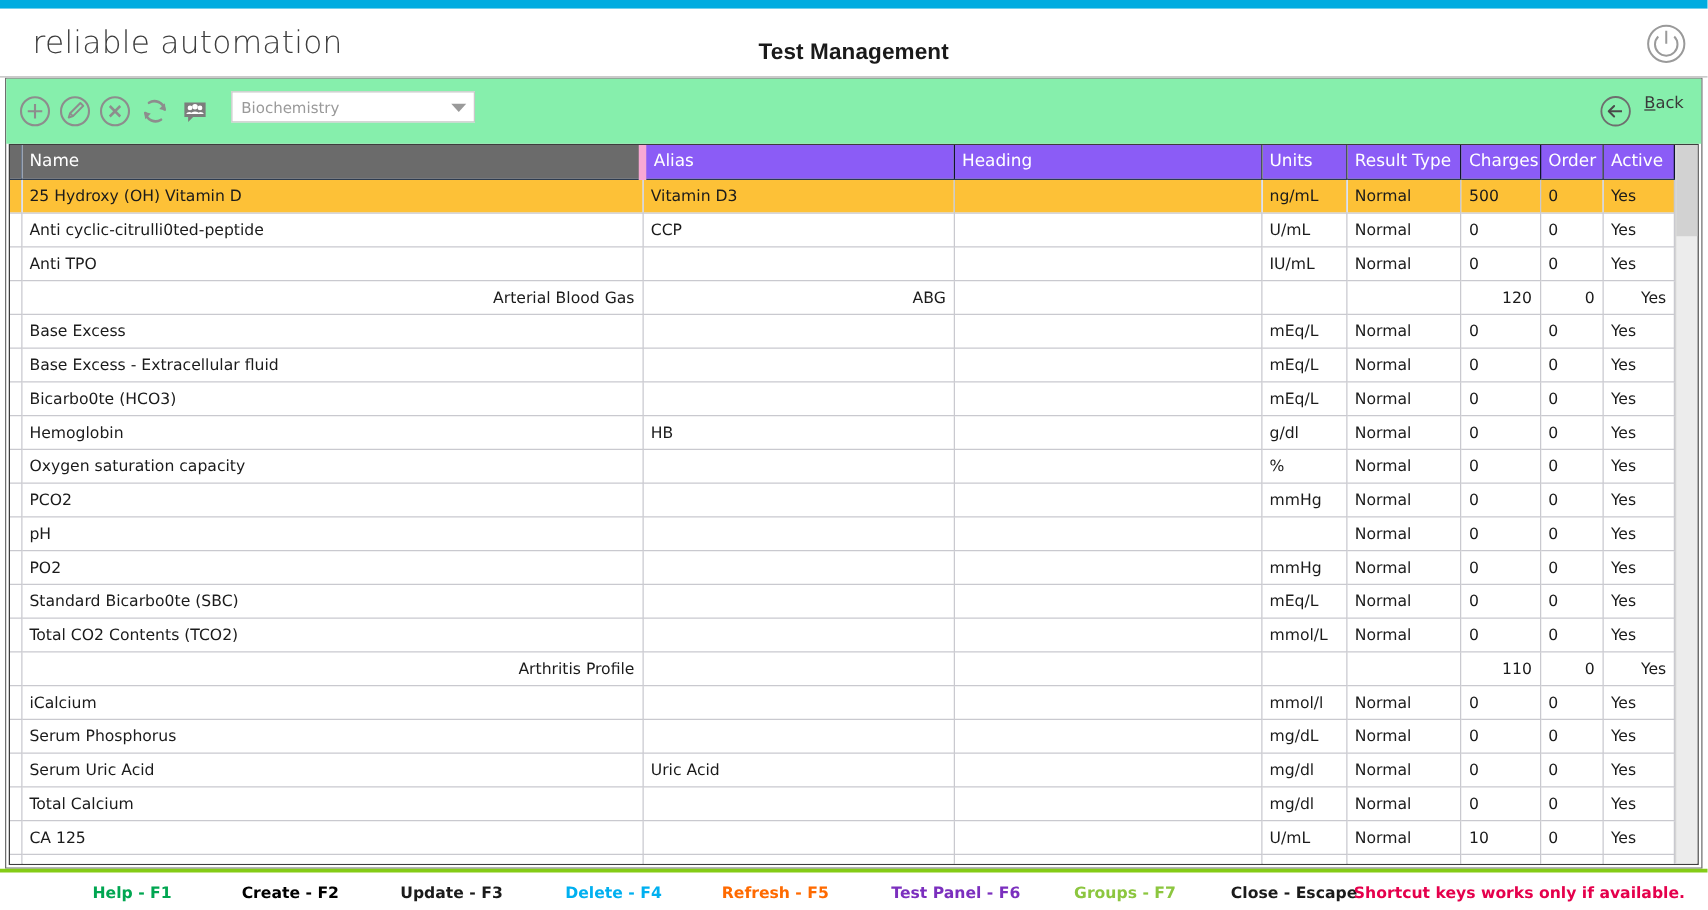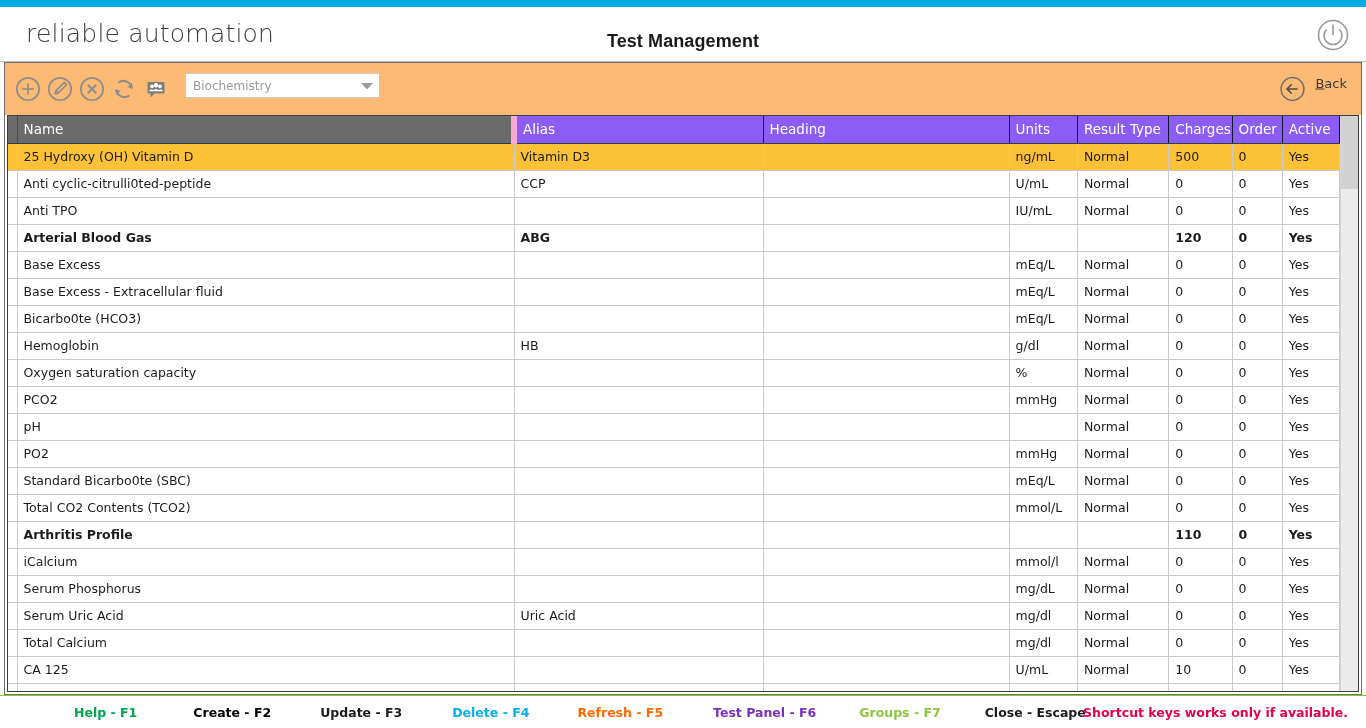--- a/index.html
+++ b/index.html
@@ -87,21 +87,21 @@
 
   
   .toolbar {
     position: relative;
     height: 52px;
     flex: 0 0 auto;
     display: flex;
     align-items: center;
     padding-left: 8px;
     box-sizing: border-box;
-    background: #fdba74;
+    background: #86efac;
   }
   .tool-icon {
     width: 30px;
     height: 30px;
     margin-right: 2px;
     cursor: pointer;
     display: block;
   }
   .combo {
     position: absolute;
@@ -214,21 +214,21 @@
     color: #1b1b1b;
     background: #ffffff;
   }
   td.rowhdr {
     padding: 0;
     background: #ffffff;
     border-right: 1px solid #a9a9a9;
   }
   td.tint { background: #fdf8e3; }
   tr.selected td { background: #fdc137 !important; color: #1b1b1b; }
-  tr.group td { color: #cc0000; font-weight: bold; }
+  tr.group td { color: #cc0000; font-weight: normal; text-align: right; }
   td.indent { padding-left: 36px; }
   .col-name    { width: 495px; }
   .col-alias   { width: 248px; }
   .col-heading { width: 245px; }
   .col-units   { width: 68px; }
   .col-result  { width: 91px; }
   .col-charges { width: 63px; }
   .col-order   { width: 50px; }
   .col-active  { width: 57px; }
   .col-rowhdr  { width: 9px; }
@@ -249,21 +249,21 @@
     top: 0;
     height: 73px;
     background: #d2d2d2;
     cursor: pointer;
   }
 
   
   .statusbar {
     height: 33px;
     flex: 0 0 auto;
-    border-top: 1px solid #84cc16;
+    border-top: 3px solid #84cc16;
     background: #ffffff;
     display: flex;
     align-items: center;
     position: relative;
     box-sizing: border-box;
     padding-left: 30px;
   }
   .shortcut {
     font-size: 12.5px;
     font-weight: bold;

